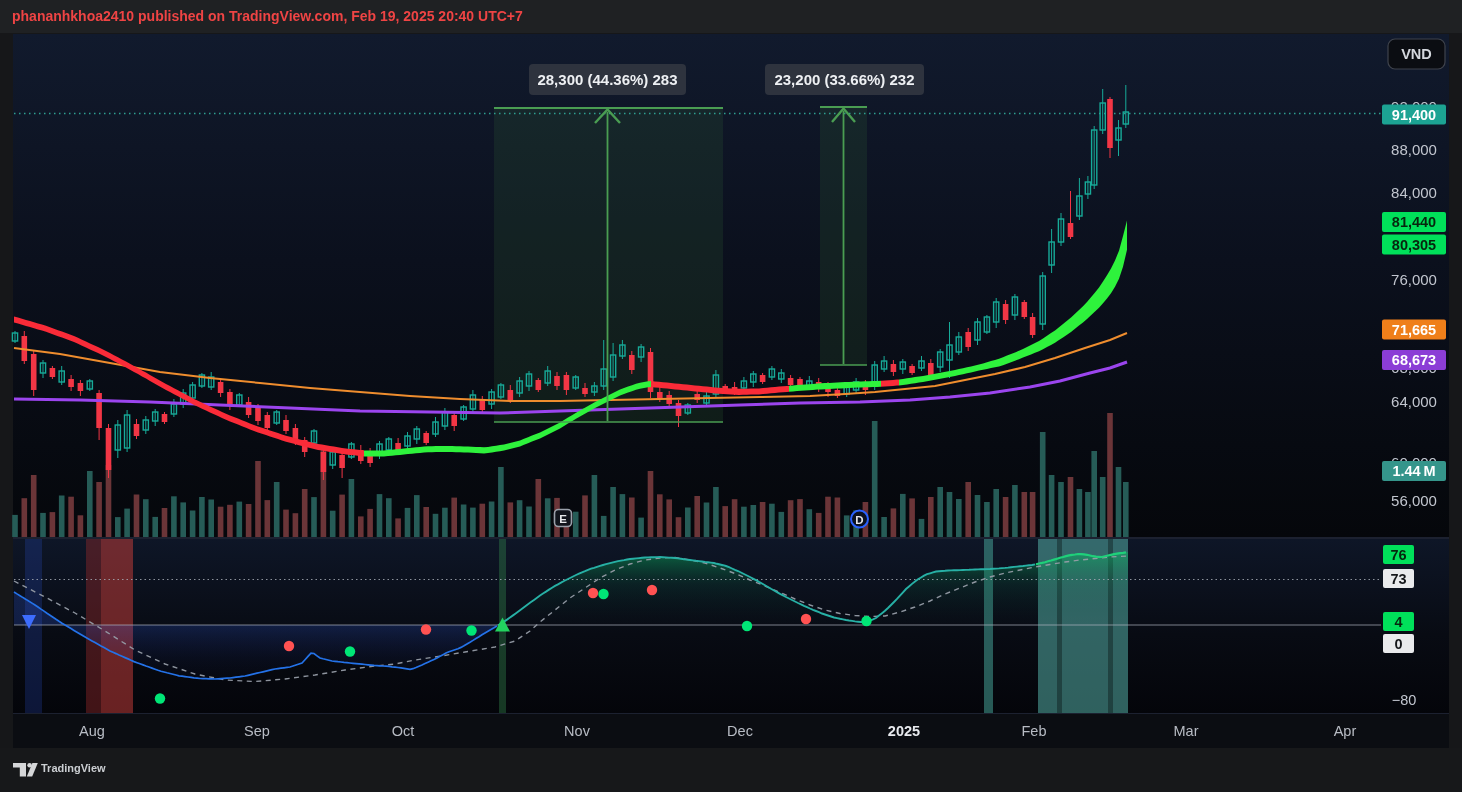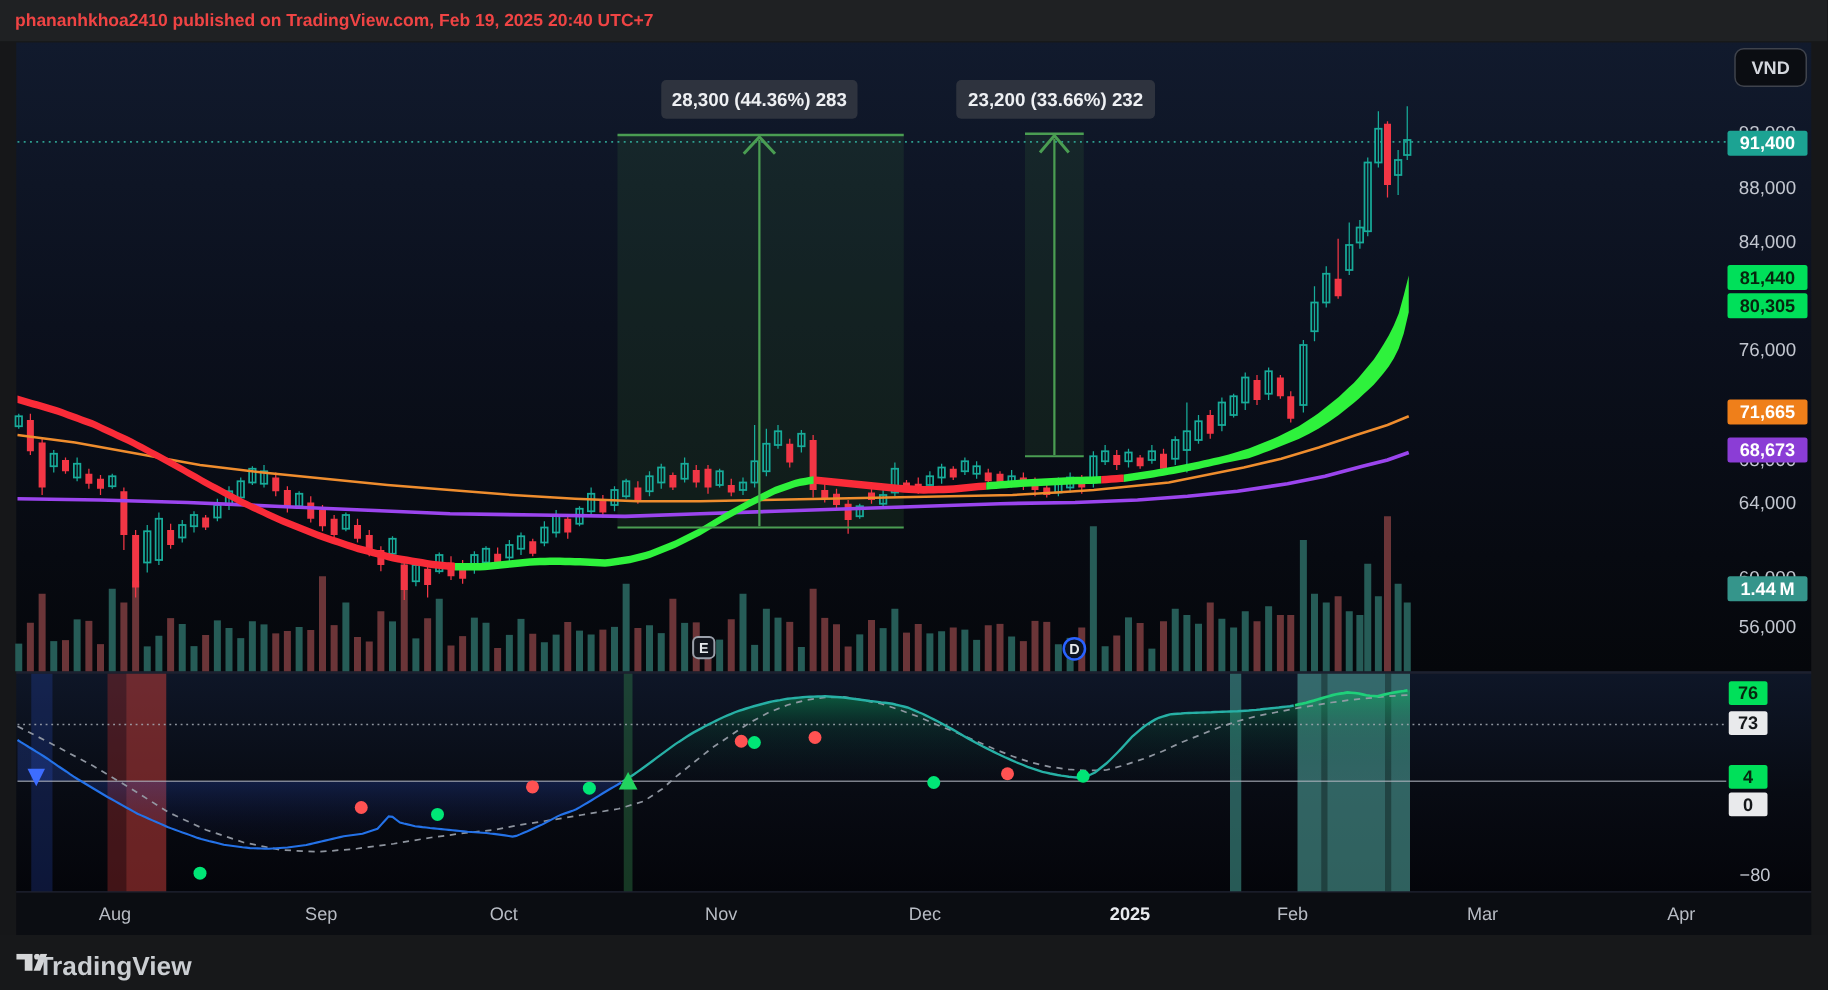--- a/index.html
+++ b/index.html
@@ -1,20 +1,20 @@
 <!DOCTYPE html>
 <html><head><meta charset="utf-8"><style>
 *{margin:0;padding:0;box-sizing:border-box}
 body{width:1462px;height:792px;background:#161719;font-family:"Liberation Sans",sans-serif;position:relative;overflow:hidden}
 #topbar{position:absolute;left:0;top:0;width:1462px;height:33px;background:#1f2123;color:#ef4444;
  font-size:14px;font-weight:bold;line-height:33px;padding-left:12px}
 #chart{position:absolute;left:0;top:0;width:1462px;height:792px}
 #footer{position:absolute;left:0;top:748px;width:1462px;height:44px;background:#17181a}
 #tvlogo{position:absolute;left:13px;top:763px}
-#tvtext{position:absolute;left:30px;top:762px;font-size:21px;font-weight:bold;color:#cbced2}
+#tvtext{position:absolute;left:41px;top:762px;font-size:11px;font-weight:bold;color:#cbced2}
 </style></head><body>
 <svg id="chart" width="1462" height="792">
 <defs>
 <linearGradient id="pg" x1="0" y1="0" x2="0" y2="1">
  <stop offset="0" stop-color="#111a2d"></stop>
         <stop offset="0.45" stop-color="#0b101d"></stop>
  <stop offset="1" stop-color="#05070b"></stop>
       </linearGradient>
 <linearGradient id="ig" x1="0" y1="0" x2="0" y2="1">
  <stop offset="0" stop-color="#0e1627"></stop>

